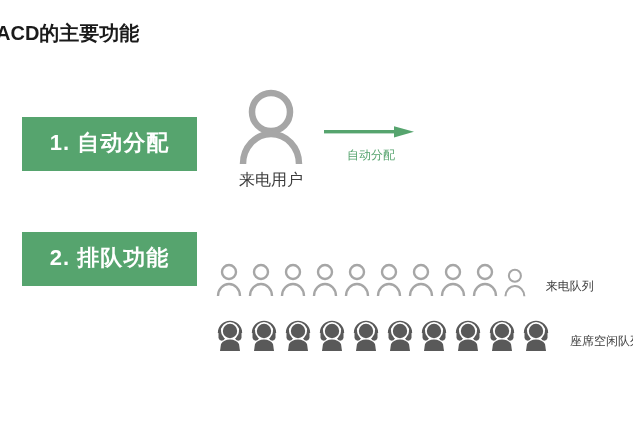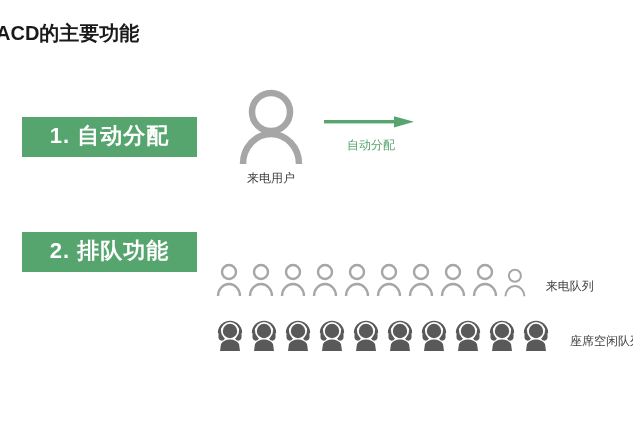--- a/index.html
+++ b/index.html
@@ -30,21 +30,21 @@
     color: #1a1a1a;
     letter-spacing: 0px;
     white-space: nowrap;
     line-height: 1;
   }
 
   
   .section-label {
     position: absolute;
     width: 175px;
-    height: 40px;
+    height: 54px;
     background: #56a46e;
     color: #ffffff;
     font-size: 22px;
     font-weight: bold;
     display: flex;
     align-items: center;
     justify-content: center;
     letter-spacing: 1px;
     box-sizing: border-box;
     padding-bottom: 2px;
@@ -58,34 +58,34 @@
     left: 213px;
     top: 86px;
     width: 320px;
     height: 115px;
   }
   .figure-block {
     position: absolute;
     text-align: center;
   }
   .figure-caption {
-    font-size: 12px;
+    font-size: 16px;
     color: #3d3d3d;
     line-height: 1;
     margin-top: 6px;
     white-space: nowrap;
   }
   #caller-block { left: 8px; top: 0; width: 100px; }
   #agent-block  { left: 205px; top: 0; width: 100px; }
 
   
   #arrow-block {
     position: absolute;
     left: 111px;
-    top: 28px;
+    top: 38px;
     width: 94px;
     text-align: center;
   }
   #arrow-label {
     font-size: 12px;
     color: #56a46e;
     line-height: 1;
     margin-top: 9px;
     white-space: nowrap;
   }

